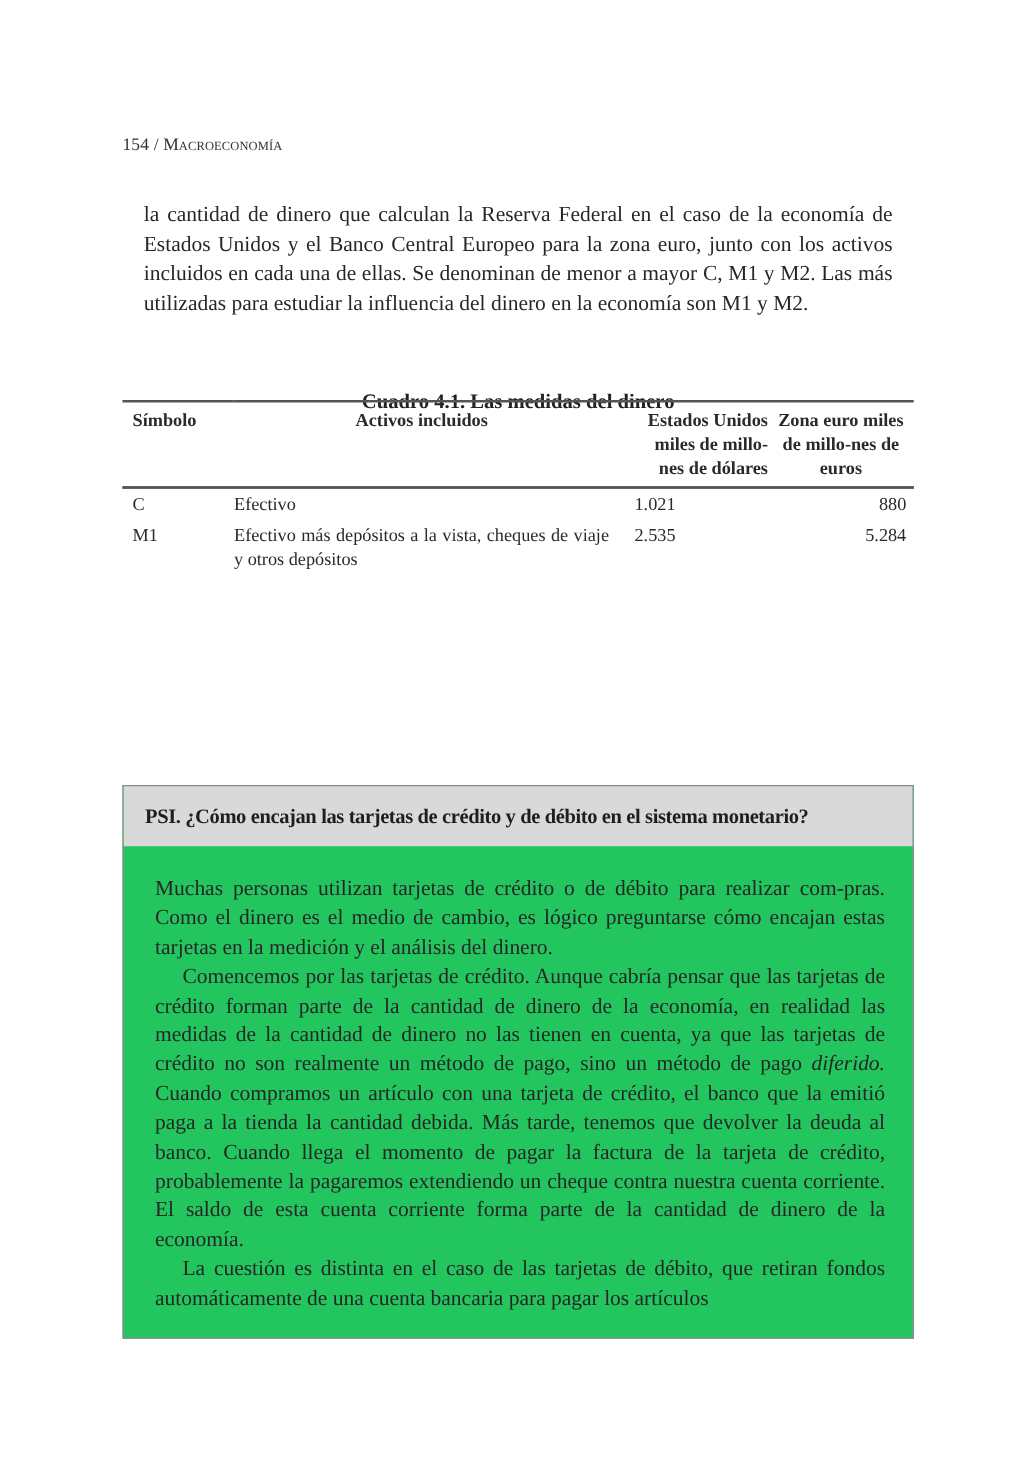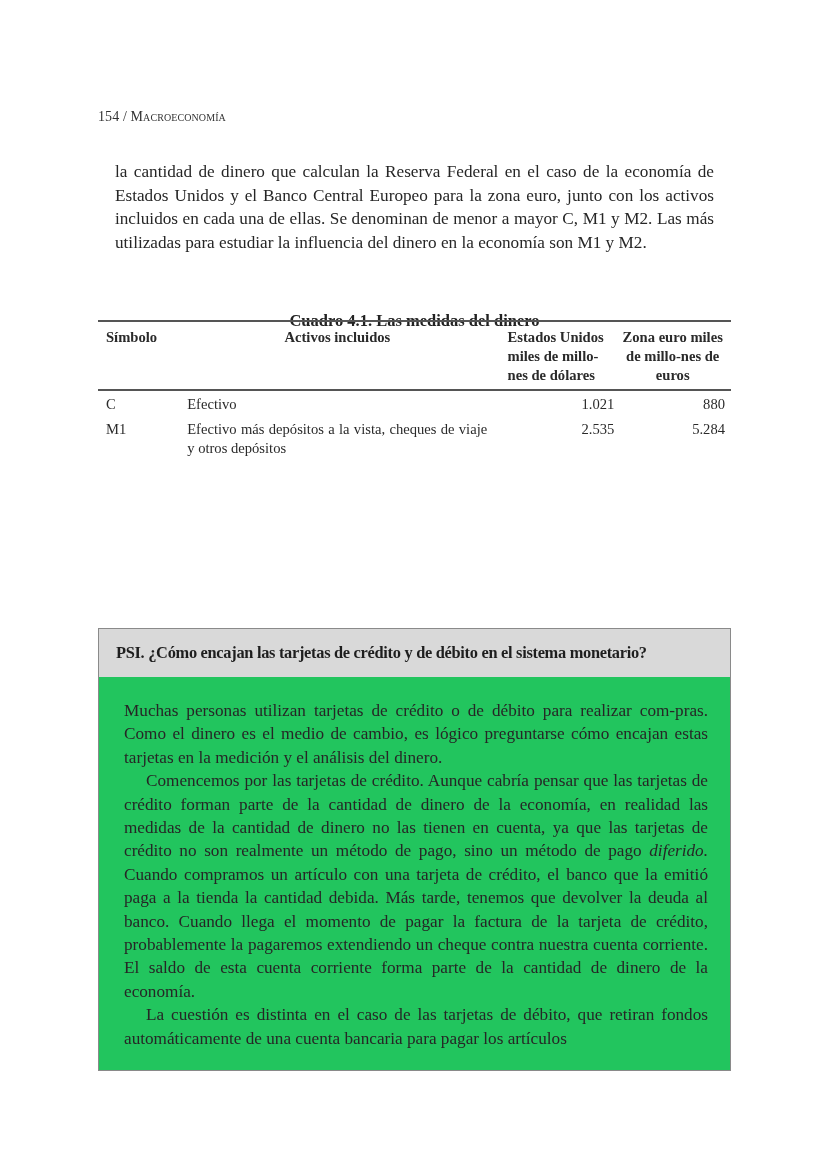--- a/index.html
+++ b/index.html
@@ -72,22 +72,22 @@
       padding: 6px 0 4px 0;
     }
     .money-table td {
       vertical-align: top;
       padding: 3px 0 3px 0;
     }
     .money-table tbody tr:first-child td { padding-top: 4px; }
     .col-sym { width: 88px; padding-left: 8px !important; text-align: left; }
     .col-act { width: 305px; text-align: left; }
     .money-table th.col-act { text-align: center; padding-right: 20px; margin-top: 12px; }
-    .col-us { width: 120px; text-align: right; padding-right: 6px !important; }
-    .money-table th.col-us { text-align: left; }
+    .col-us { width: 120px; text-align: left; padding-right: 6px !important; }
+    .money-table th.col-us { text-align: right; }
     .col-eu { width: 120px; text-align: right; padding-right: 6px !important; }
     .money-table th.col-eu { text-align: center; }
     .act-text { display: block; width: 300px; text-align: justify; }
     .notes {
       position: absolute;
       left: 98px;
       top: 543px;
       font-size: 12.5px;
       line-height: 17px;
       color: #333;

